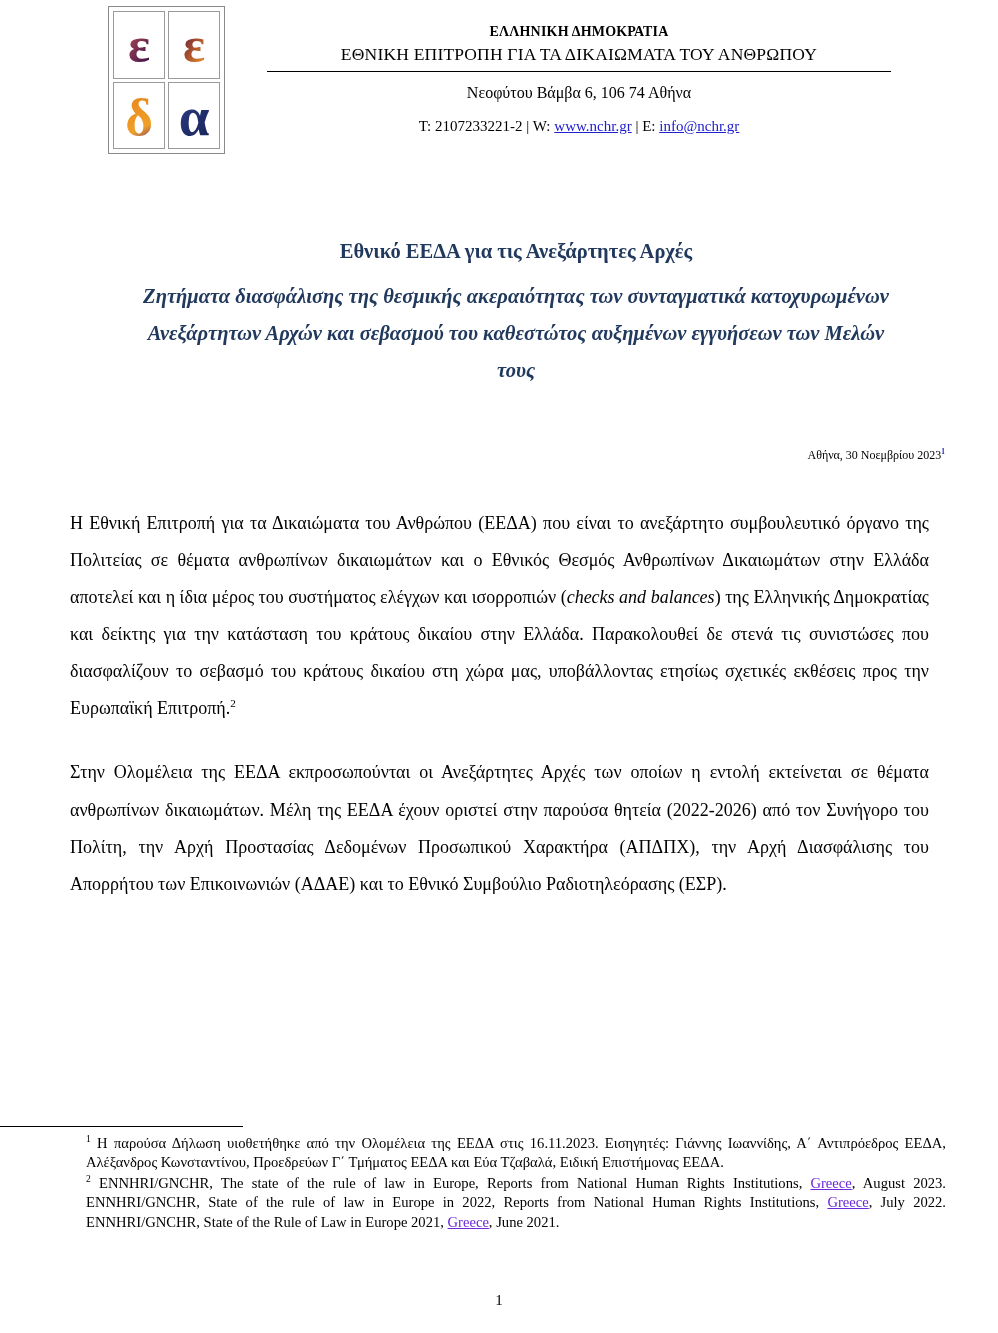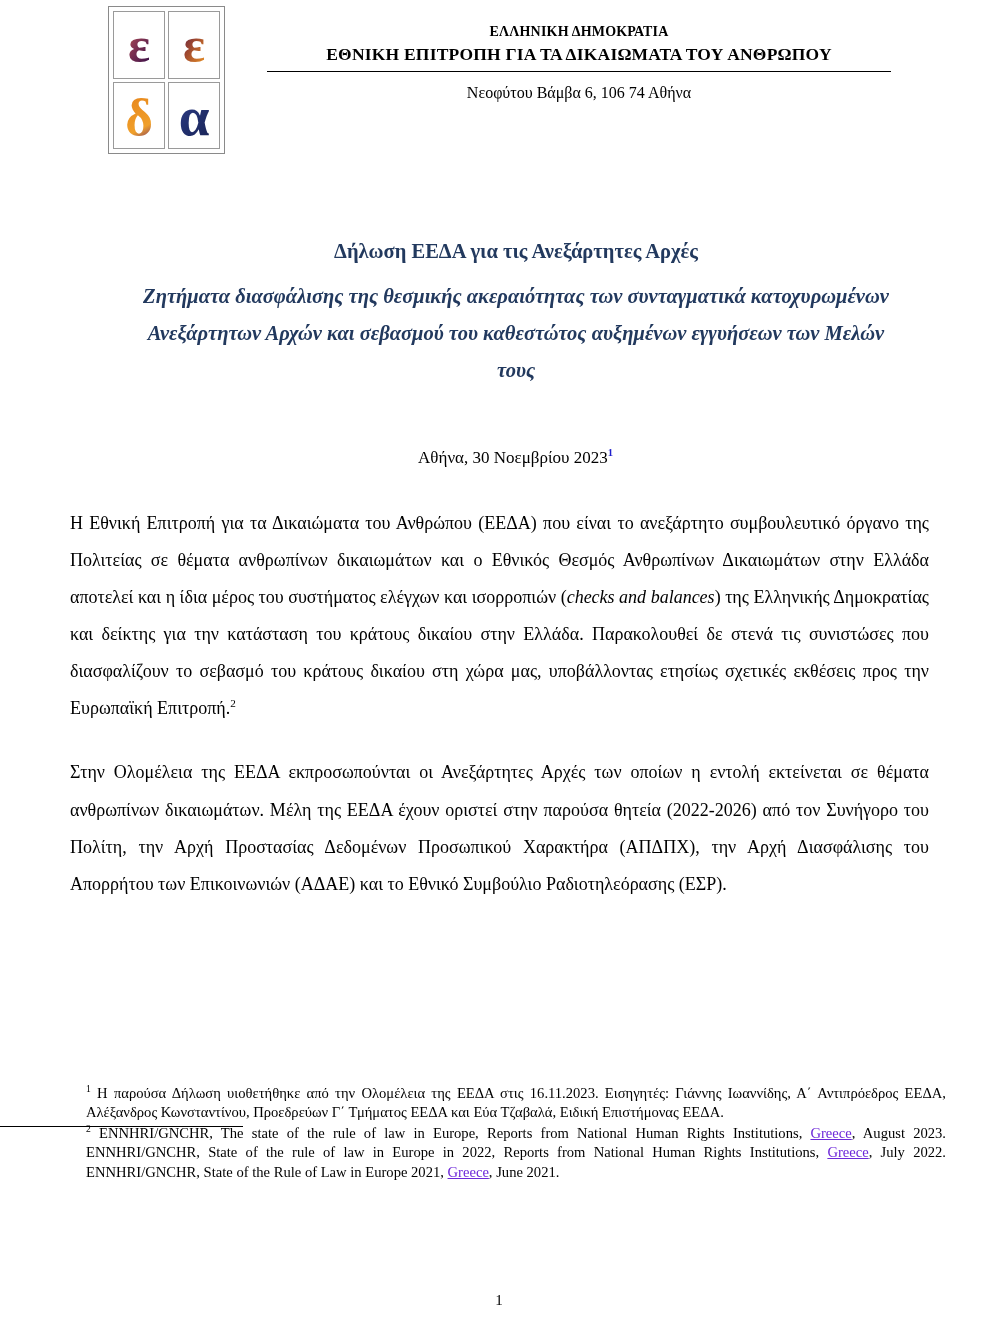--- a/index.html
+++ b/index.html
@@ -56,21 +56,21 @@
     text-align: center;
   }
   .head-line1 {
     font-weight: bold;
     font-size: 14px;
     letter-spacing: 0.2px;
     line-height: 1.42;
     white-space: nowrap;
   }
   .head-line2 {
-    font-weight: bold;
+    font-weight: normal;
     font-size: 17.5px;
     letter-spacing: 0.2px;
     line-height: 1.42;
     white-space: nowrap;
   }
   .head-rule {
     margin: 4px auto 0 auto;
     width: 624px;
     border: none;
     border-top: 1.6px solid #000;
@@ -110,22 +110,22 @@
     line-height: 1.82;
     margin: 12px 46px 0 46px;
   }
 
   
   .dateline {
     position: absolute;
     left: 86px;
     top: 448px;
     width: 859px;
-    text-align: center;
-    font-size: 17px;
+    text-align: right;
+    font-size: 12px;
     color: #000;
   }
   .dateline sup {
     font-size: 0.62em;
     vertical-align: super;
     color: #2020CC;
     font-weight: bold;
     line-height: 0;
   }
 
@@ -157,21 +157,21 @@
     top: 1126px;
     width: 243px;
     height: 0;
     border: none;
     border-top: 1.4px solid #000;
     margin: 0;
   }
   .footnotes {
     position: absolute;
     left: 86px;
-    top: 1084px;
+    top: 1134px;
     width: 860px;
   }
   .fn {
     font-size: 14.6px;
     line-height: 1.33;
     text-align: justify;
     margin: 0;
   }
   .fn + .fn { margin-top: 1px; }
   .fn sup {
@@ -247,25 +247,26 @@
         <text x="30" y="58" font-family="'Liberation Serif', serif" font-size="66" font-weight="bold" text-anchor="middle" fill="url(#g4)">α</text>
       </svg>
     </div>
   </div>
 
   <div class="head-text">
     <div class="head-line1">ΕΛΛΗΝΙΚΗ ΔΗΜΟΚΡΑΤΙΑ</div>
     <div class="head-line2">ΕΘΝΙΚΗ ΕΠΙΤΡΟΠΗ ΓΙΑ ΤΑ ΔΙΚΑΙΩΜΑΤΑ ΤΟΥ ΑΝΘΡΩΠΟΥ</div>
     <hr class="head-rule">
     <div class="head-addr">Νεοφύτου Βάμβα 6, 106 74 Αθήνα</div>
+    <div class="head-contact"><span>T: 2107233221-2</span><span> | </span><span>W: </span><a class="lnk" href="#">www.nchr.gr</a><span> | </span><span>E: </span><a class="lnk" href="#">info@nchr.gr</a></div>
   </div>
 </div>
 
 <div class="title-block">
-  <h1 class="doc-title">Δήλωση ΕΕΔΑ για τις Ανεξάρτητες Αρχές</h1>
+  <h1 class="doc-title">Εθνικό ΕΕΔΑ για τις Ανεξάρτητες Αρχές</h1>
   <h2 class="doc-subtitle">Ζητήματα διασφάλισης της θεσμικής ακεραιότητας των συνταγματικά κατοχυρωμένων Ανεξάρτητων Αρχών και σεβασμού του καθεστώτος αυξημένων εγγυήσεων των Μελών τους</h2>
 </div>
 
 <div class="dateline"><span>Αθήνα, 30 Νοεμβρίου 2023</span><sup>1</sup></div>
 
 <div class="body-area">
   <p class="para"><span>Η Εθνική Επιτροπή για τα Δικαιώματα του Ανθρώπου (ΕΕΔΑ) που είναι το ανεξάρτητο συμβουλευτικό όργανο της Πολιτείας σε θέματα ανθρωπίνων δικαιωμάτων και ο Εθνικός Θεσμός Ανθρωπίνων Δικαιωμάτων στην Ελλάδα αποτελεί και η ίδια μέρος του συστήματος ελέγχων και ισορροπιών (</span><em>checks and balances</em><span>) της Ελληνικής Δημοκρατίας και δείκτης για την κατάσταση του κράτους δικαίου στην Ελλάδα. Παρακολουθεί δε στενά τις συνιστώσες που διασφαλίζουν το σεβασμό του κράτους δικαίου στη χώρα μας, υποβάλλοντας ετησίως σχετικές εκθέσεις προς την Ευρωπαϊκή Επιτροπή.</span><sup>2</sup></p>
 
   <p class="para">Στην Ολομέλεια της ΕΕΔΑ εκπροσωπούνται οι Ανεξάρτητες Αρχές των οποίων η εντολή εκτείνεται σε θέματα ανθρωπίνων δικαιωμάτων. Μέλη της ΕΕΔΑ έχουν οριστεί στην παρούσα θητεία (2022-2026) από τον Συνήγορο του Πολίτη, την Αρχή Προστασίας Δεδομένων Προσωπικού Χαρακτήρα (ΑΠΔΠΧ), την Αρχή Διασφάλισης του Απορρήτου των Επικοινωνιών (ΑΔΑΕ) και το Εθνικό Συμβούλιο Ραδιοτηλεόρασης (ΕΣΡ).</p>
 </div>

